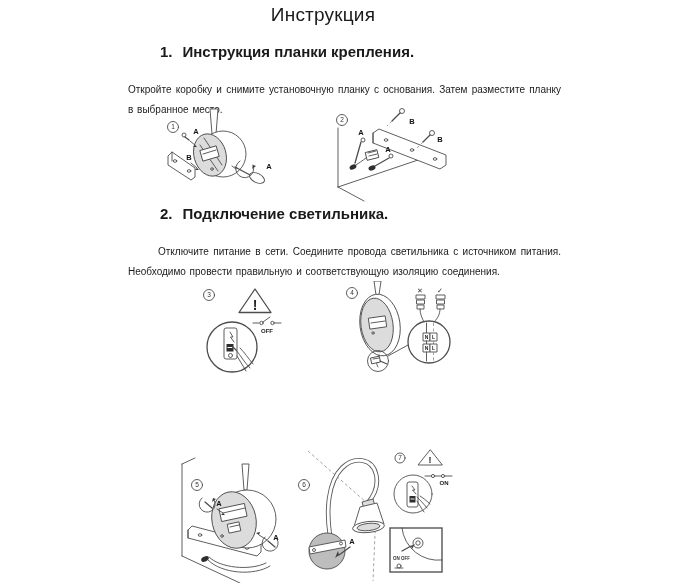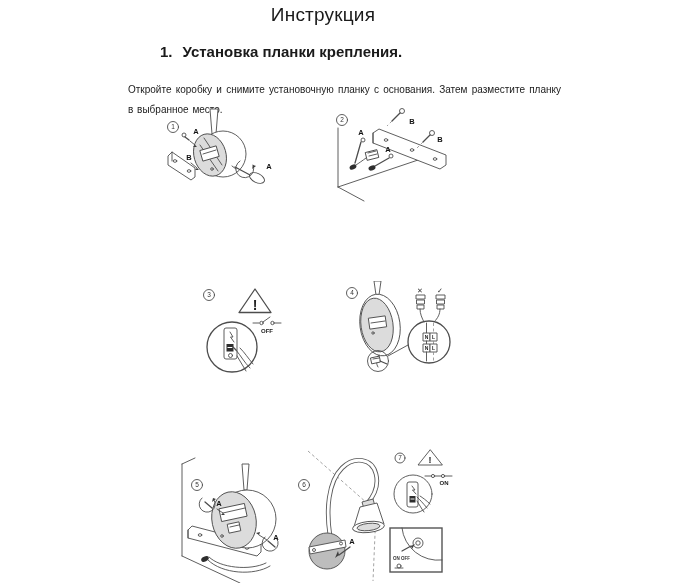--- a/index.html
+++ b/index.html
@@ -32,21 +32,21 @@
   .onoff{font-size:4.5px;font-weight:700;fill:#333;}
 </style>
 </head>
 <body>
 
 <div class="page">
 
   <h1 class="title">Инструкция</h1>
 
   <section class="sec" style="top:42px">
-    <h2 class="heading"><span class="h-num">1.</span><span>Установка планки крепления.</span></h2>
+    <h2 class="heading"><span class="h-num">1.</span><span>Инструкция планки крепления.</span></h2>
     <p class="body-text">Откройте коробку и снимите установочную планку с основания. Затем разместите планку в выбранное место.</p>
   </section>
 
   <svg class="fig" style="left:162px;top:107px" width="135" height="100" viewBox="0 0 135 100">
     <g>
       <circle cx="11" cy="20" r="5.5" class="s"></circle>
       <text x="11" y="22.4" class="num">1</text>
     </g>
     <polygon points="48,2 56,2 54,27 50,27" class="sf"></polygon>
     <g>
@@ -128,20 +128,24 @@
       <ellipse cx="56" cy="61" rx="3.6" ry="2.4" transform="rotate(-20 56 61)" class="dark"></ellipse>
     </g>
     <g>
       <rect x="50" y="44" width="12" height="8" transform="rotate(-14 56 48)" class="sf"></rect>
       <line x1="52" y1="46" x2="60" y2="44" class="s"></line>
       <line x1="53" y1="49" x2="61" y2="47" class="s"></line>
       <path d="M50,51 C46,54 43,56 40,58" class="s"></path>
     </g>
   </svg>
 
+  <section class="sec" style="top:204px">
+    <h2 class="heading"><span class="h-num">2.</span><span>Подключение светильника.</span></h2>
+    <p class="body-text indent">Отключите питание в сети. Соедините провода светильника с источником питания. Необходимо провести правильную и соответствующую изоляцию соединения.</p>
+  </section>
 
   <svg class="fig" style="left:196px;top:286px" width="112" height="92" viewBox="0 0 112 92">
     <g>
       <circle cx="13" cy="9" r="5.5" class="s"></circle>
       <text x="13" y="11.4" class="num">3</text>
     </g>
     <g>
       <path d="M59,3 L43,26.5 L75,26.5 Z" class="s2"></path>
       <text x="59" y="24" class="bang" style="font-size:14px">!</text>
     </g>

